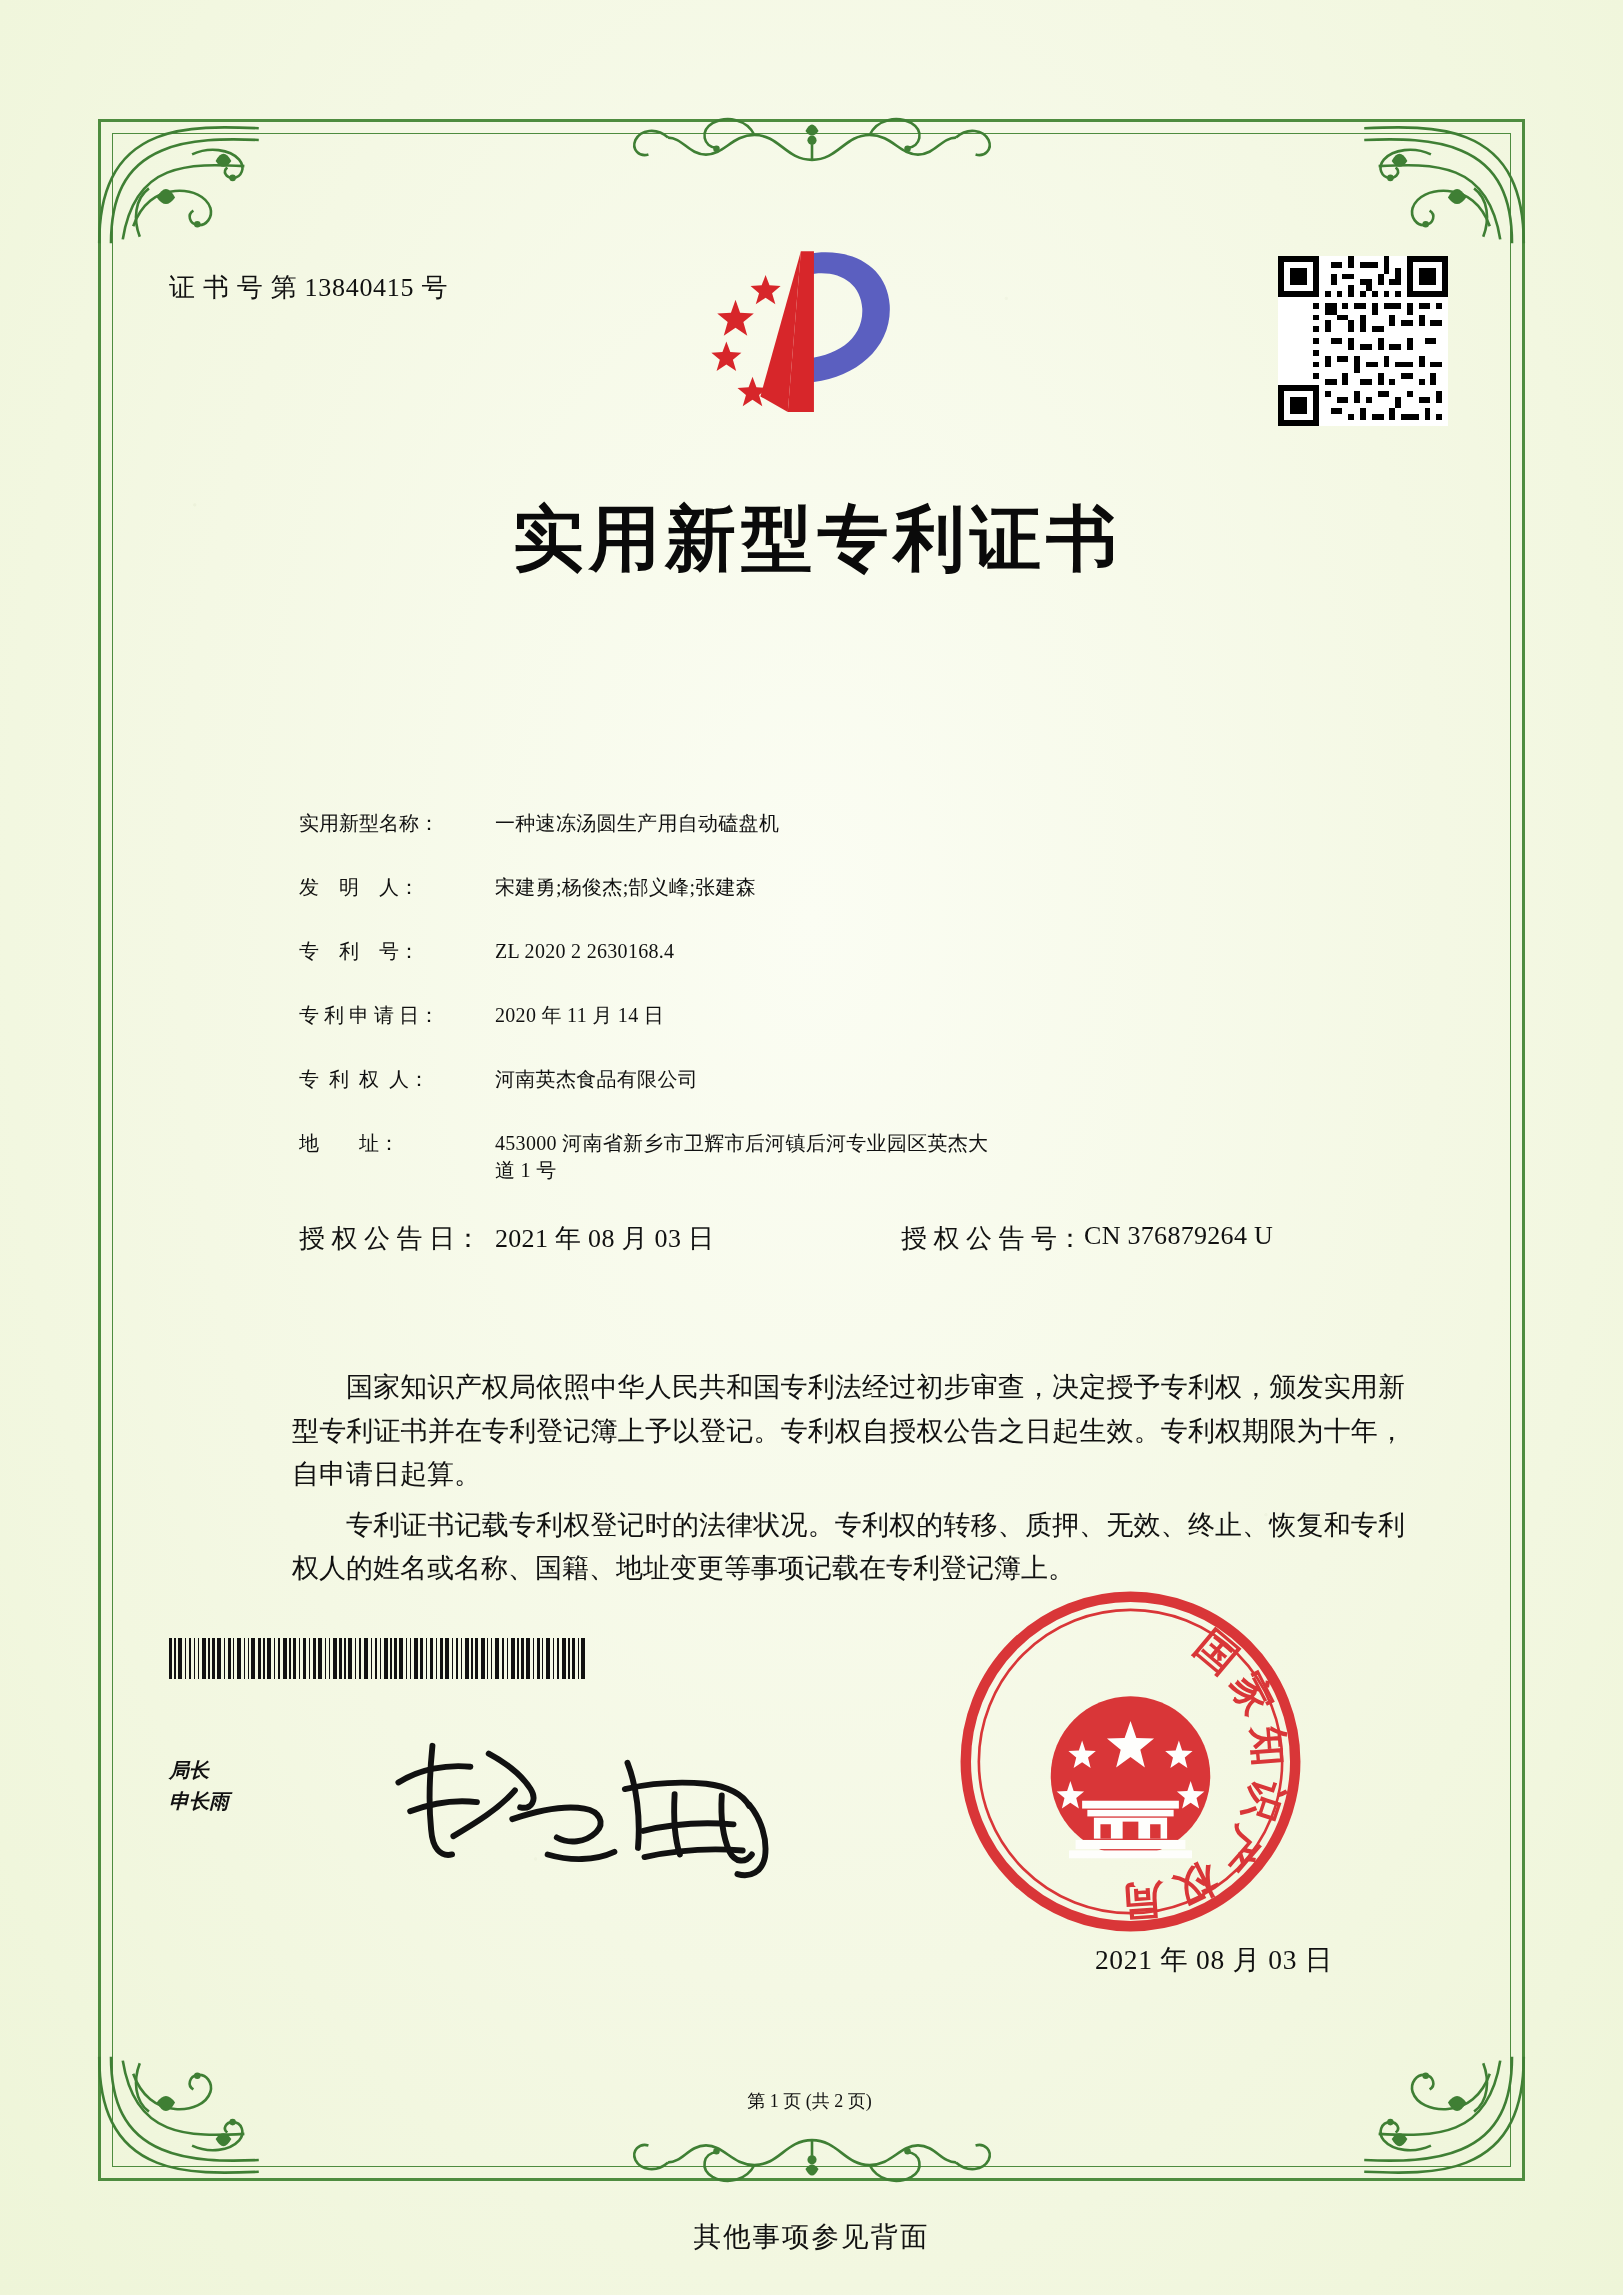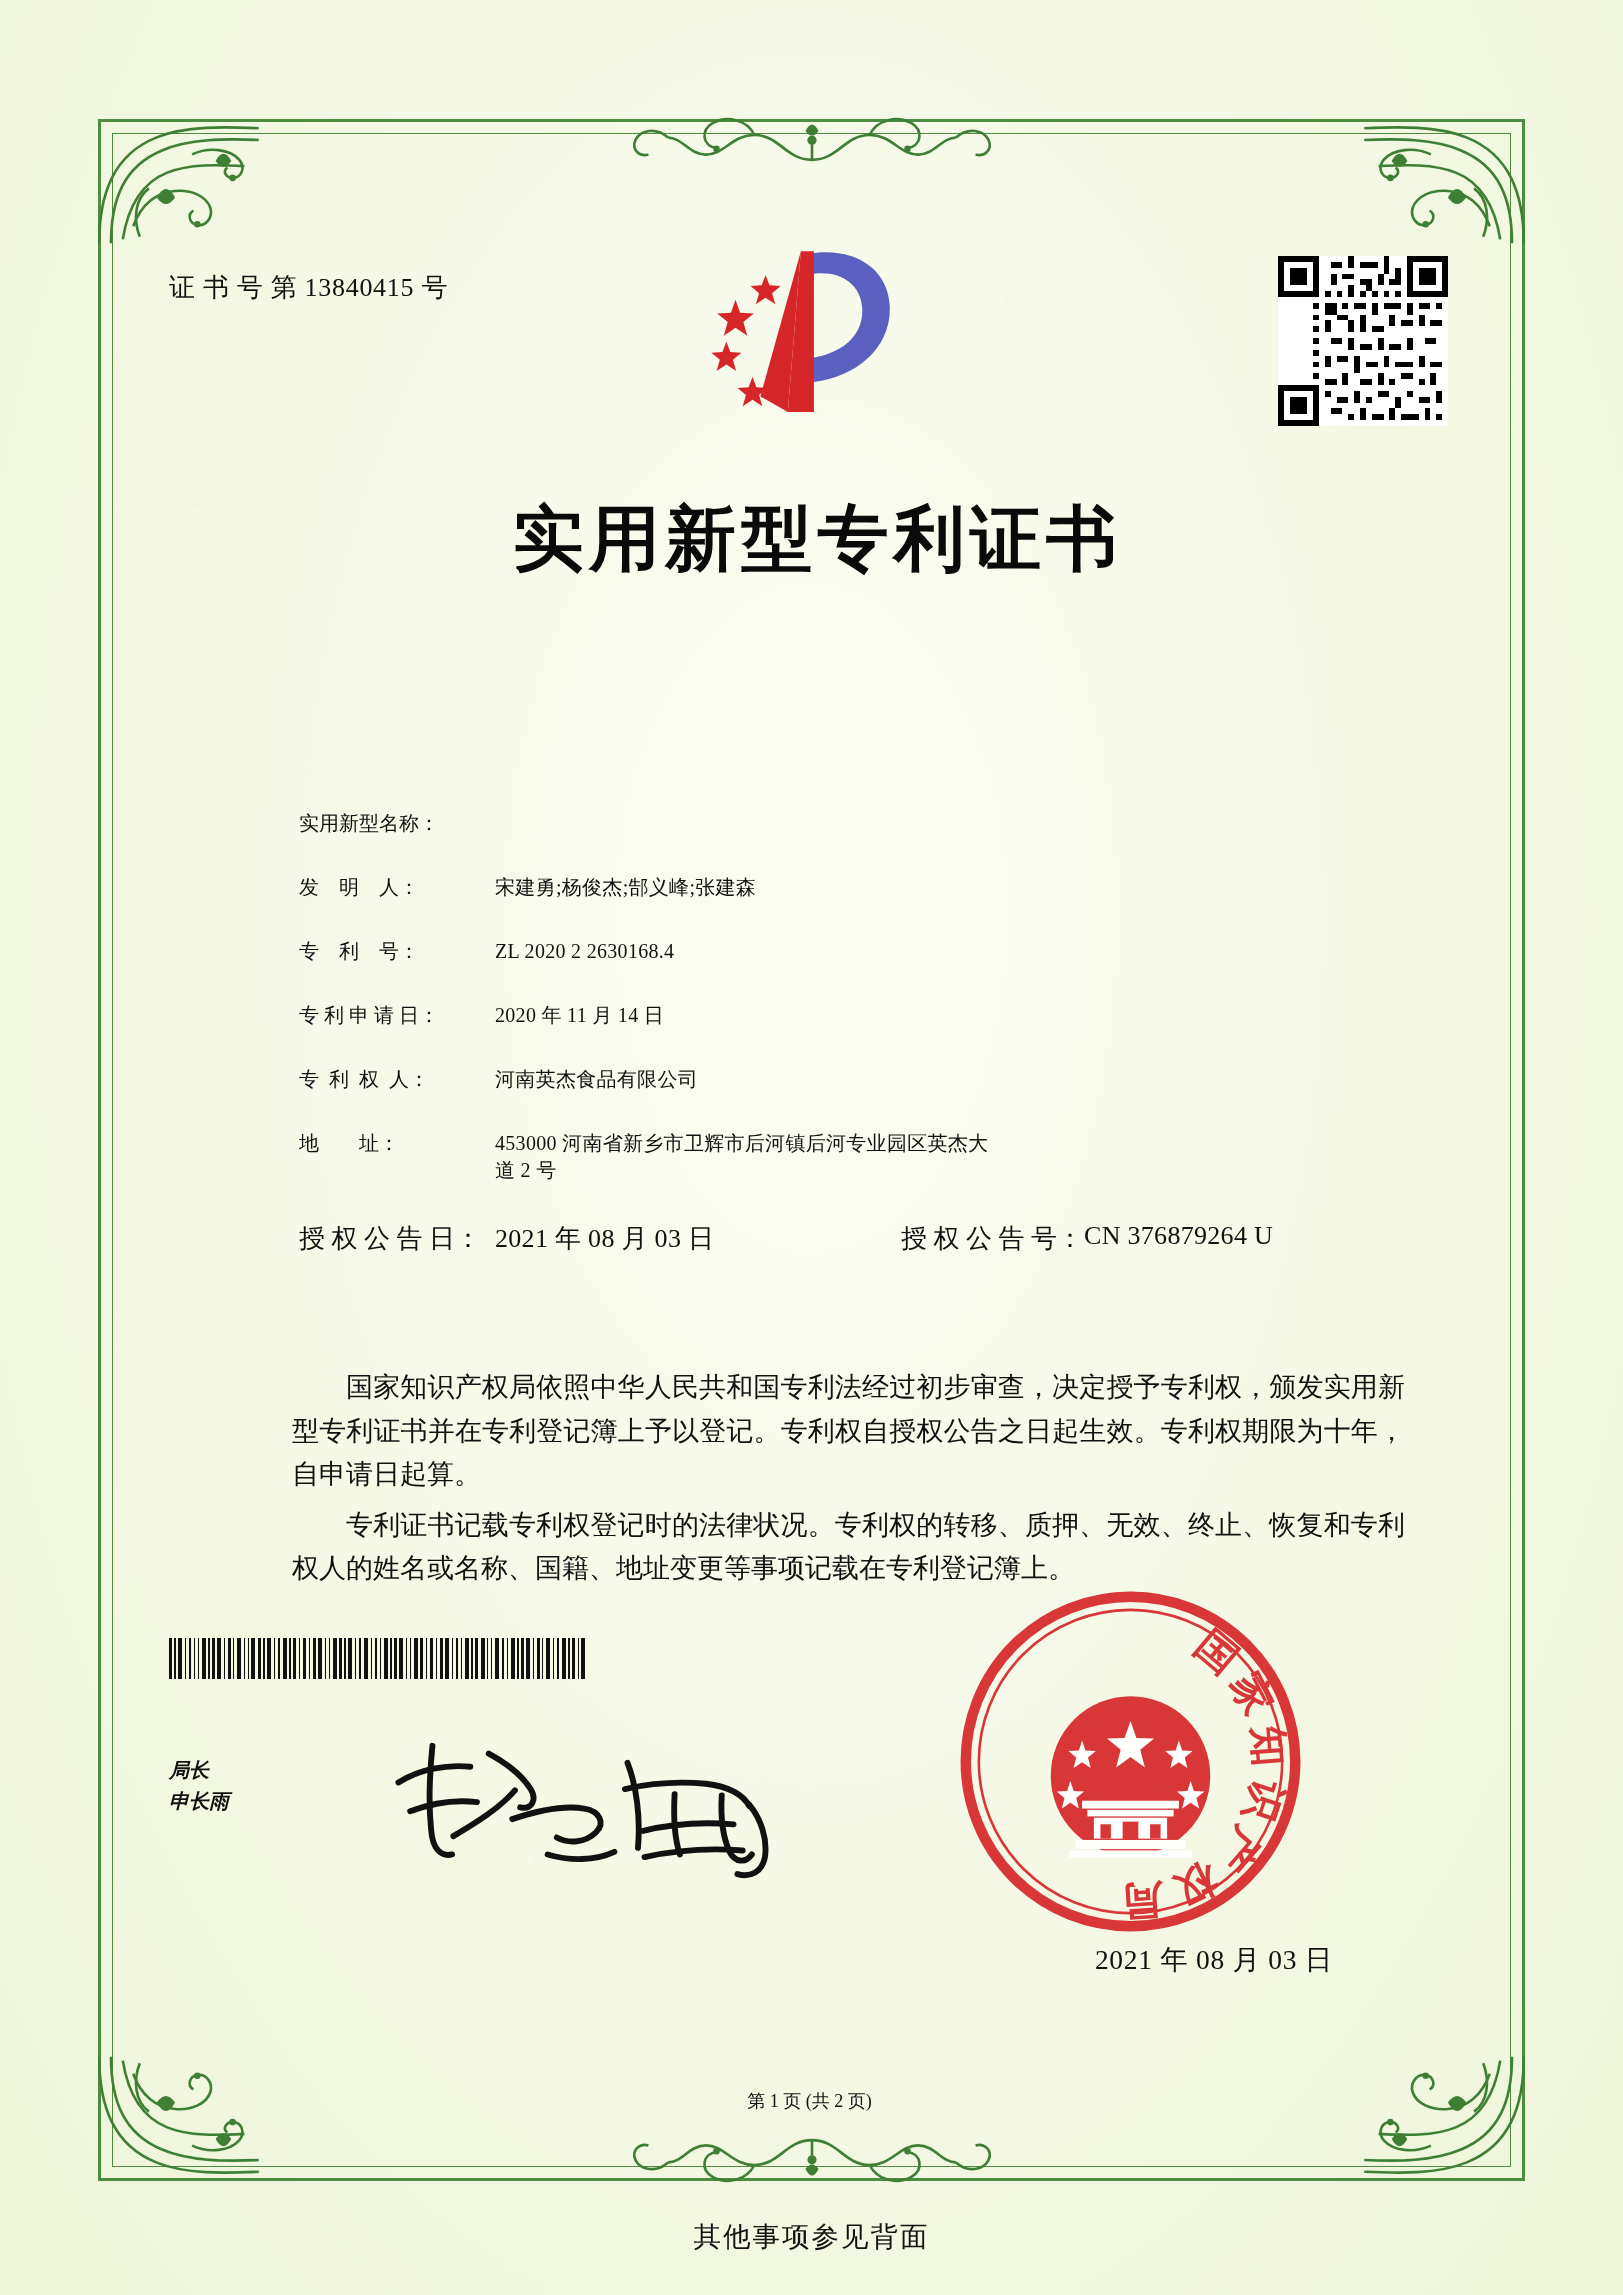--- a/index.html
+++ b/index.html
@@ -508,20 +508,21 @@
           <rect x="27" y="27" width="1" height="1"></rect>
       </g>
     </svg>
 
     <div id="doc-title">实用新型专利证书</div>
 
     <div id="fields">
 
       <div class="field-row">
         <div class="field-label">实用新型名称：</div>
+        <div class="field-value">一种速冻汤圆生产用自动磕盘机</div>
       </div>
 
       <div class="field-row">
         <div class="field-label">发    明    人：</div>
         <div class="field-value">宋建勇;杨俊杰;郜义峰;张建森</div>
       </div>
 
       <div class="field-row">
         <div class="field-label">专    利    号：</div>
         <div class="field-value">ZL 2020 2 2630168.4</div>
@@ -534,21 +535,21 @@
 
       <div class="field-row">
         <div class="field-label">专  利  权  人：</div>
         <div class="field-value">河南英杰食品有限公司</div>
       </div>
 
       <div class="field-row">
         <div class="field-label">地        址：</div>
         <div class="field-value">
           <span>453000 河南省新乡市卫辉市后河镇后河专业园区英杰大</span>
-          <span class="field-value-indent2">道 2 号</span>
+          <span class="field-value-indent2">道 1 号</span>
         </div>
       </div>
 
       <div class="field-row-double">
         <div class="announce-left">
           <div class="field-label">授 权 公 告 日：</div>
           <div class="field-value">2021 年 08 月 03 日</div>
         </div>
         <div class="announce-right">
           <div class="field-label">授 权 公 告 号：</div>

